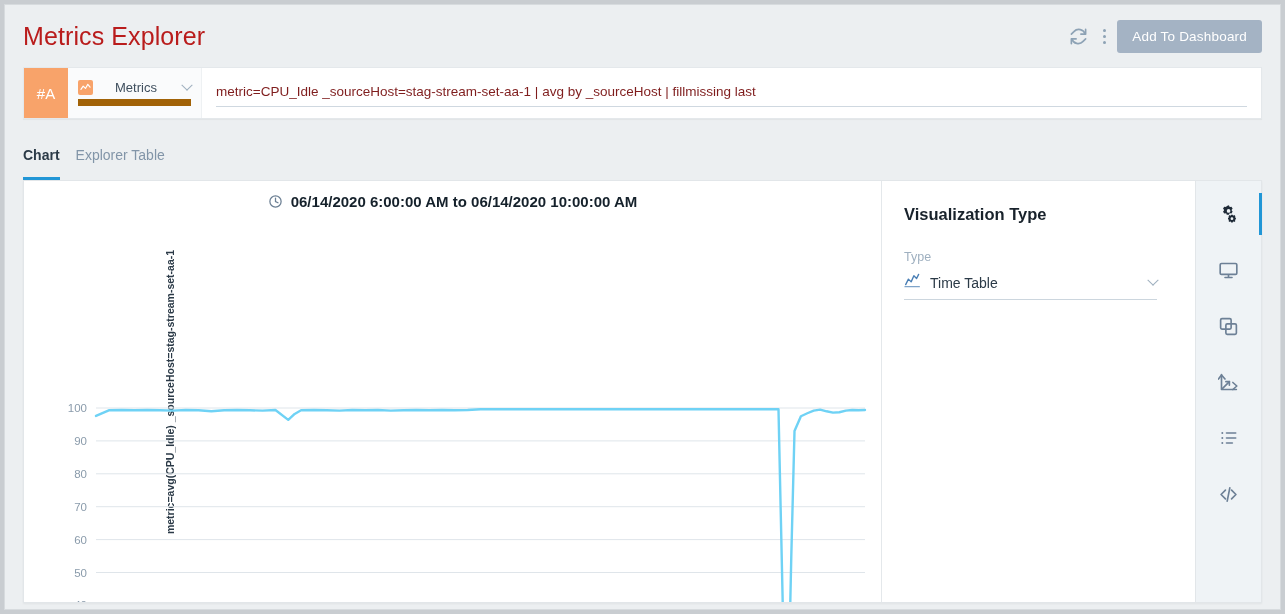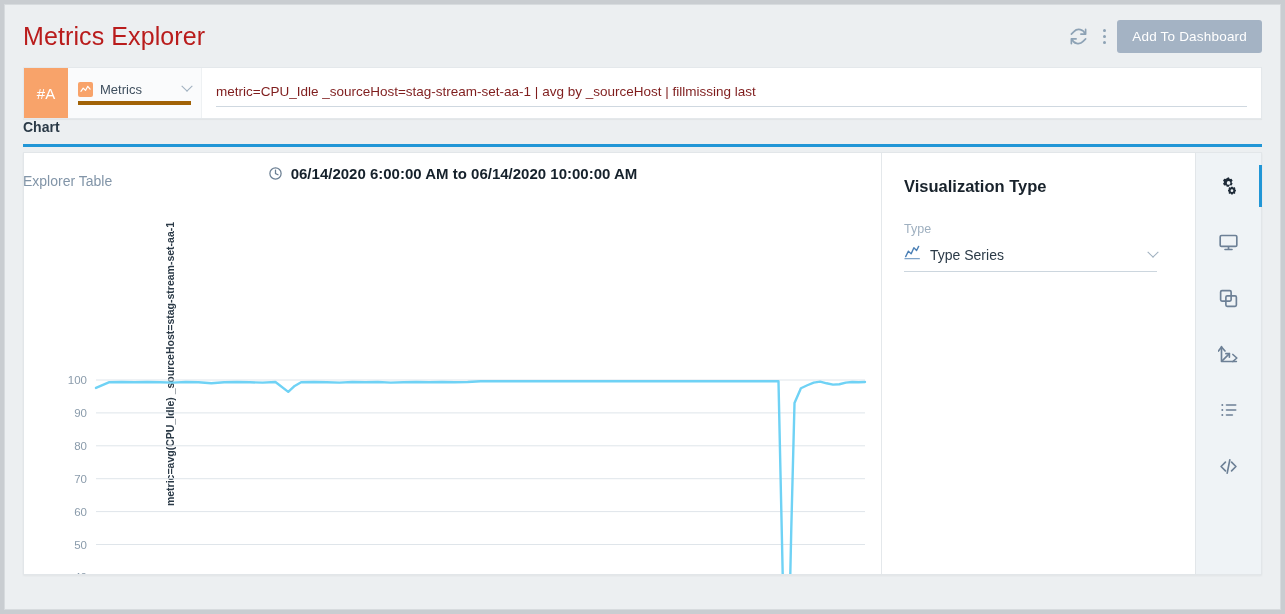--- a/index.html
+++ b/index.html
@@ -80,22 +80,22 @@
   }
   .query-source {
     width: 134px;
     background: #fafbfc;
     display: flex; align-items: center;
     padding: 0 10px;
     flex: none;
     border-right: 1px solid #eef1f3;
   }
   .src-inner {
-    display: flex; align-items: center; gap: 7px;
-    border-bottom: 4px solid #a16207;
+    display: flex; align-items: center; gap: 22px;
+    border-bottom: 7px solid #a16207;
     padding-bottom: 4px;
     width: 100%;
     cursor: pointer;
   }
   .src-icon {
     width: 15px; height: 15px;
     background: #f8a36a;
     border-radius: 2px;
     display: flex; align-items: center; justify-content: center;
     flex: none;
@@ -121,25 +121,24 @@
     outline: none;
     font-size: 13.5px;
     color: #7f1d1d;
     font-family: "Liberation Sans", sans-serif;
     padding: 4px 0 7px 0;
     background: transparent;
   }
 
   
   .tabs {
-    margin: 0 18px 0 18px;
-    display: flex;
-    gap: 26px;
+    margin: 28px 18px 0 18px;
+    display: flex;
+    gap: 16px;
     height: 33px;
-    flex-direction: column;
   }
   .tab {
     font-size: 14px;
     color: #8295a8;
     cursor: pointer;
     padding-bottom: 9px;
     border-bottom: 3px solid transparent;
   }
   .tab.active {
     color: #2b3a47;
@@ -346,21 +345,21 @@
     <div class="viz-pane">
       <div class="viz-heading">Visualization Type</div>
       <div class="viz-field-label">Type</div>
       <div class="viz-select">
         <span>
           <svg width="17" height="15" viewBox="0 0 24 22" fill="none" stroke="#4a7fb5" stroke-width="2" stroke-linecap="round" stroke-linejoin="round">
             <polyline points="2 17 6 9 10 13 14 4 18 8 21 2"></polyline>
             <line x1="1" y1="20" x2="22" y2="20" stroke="#7fa4c9"></line>
           </svg>
         </span>
-        <span class="viz-select-label">Type Series</span>
+        <span class="viz-select-label">Time Table</span>
         <span class="chev"></span>
       </div>
     </div>
 
     <div class="rail">
       <div class="rail-item active">
         <svg width="20" height="20" viewBox="0 0 24 24" fill="currentColor">
           <path d="M10.1 2.2 8.9 3.1a6 6 0 0 0-1.3.5l-1.4-.4-1.4 2.4 1.1 1a6 6 0 0 0 0 1.4l-1.1 1 1.4 2.4 1.4-.4q.6.35 1.3.5l.3 1.5h2.8l.3-1.5q.7-.15 1.3-.5l1.4.4 1.4-2.4-1.1-1a6 6 0 0 0 0-1.4l1.1-1-1.4-2.4-1.4.4a6 6 0 0 0-1.3-.5l-.3-1.5zm1.4 3.9a2.2 2.2 0 1 1 0 4.4 2.2 2.2 0 0 1 0-4.4z"></path>
           <path d="M18.4 13.3l-.8.6q-.4-.15-.85-.2l-.25-.95h-1.9l-.25.95q-.45.05-.85.2l-.8-.6-1.35 1.35.6.8q-.15.4-.2.85l-.95.25v1.9l.95.25q.05.45.2.85l-.6.8 1.35 1.35.8-.6q.4.15.85.2l.25.95h1.9l.25-.95q.45-.5.85-.2l.8.6 1.35-1.35-.6-.8q.15-.4.2-.85l.95-.25v-1.9l-.95-.25a3.6 3.6 0 0 0-.2-.85l.6-.8zm-2.85 2.7a1.65 1.65 0 1 1 0 3.3 1.65 1.65 0 0 1 0-3.3z"></path>
         </svg>

